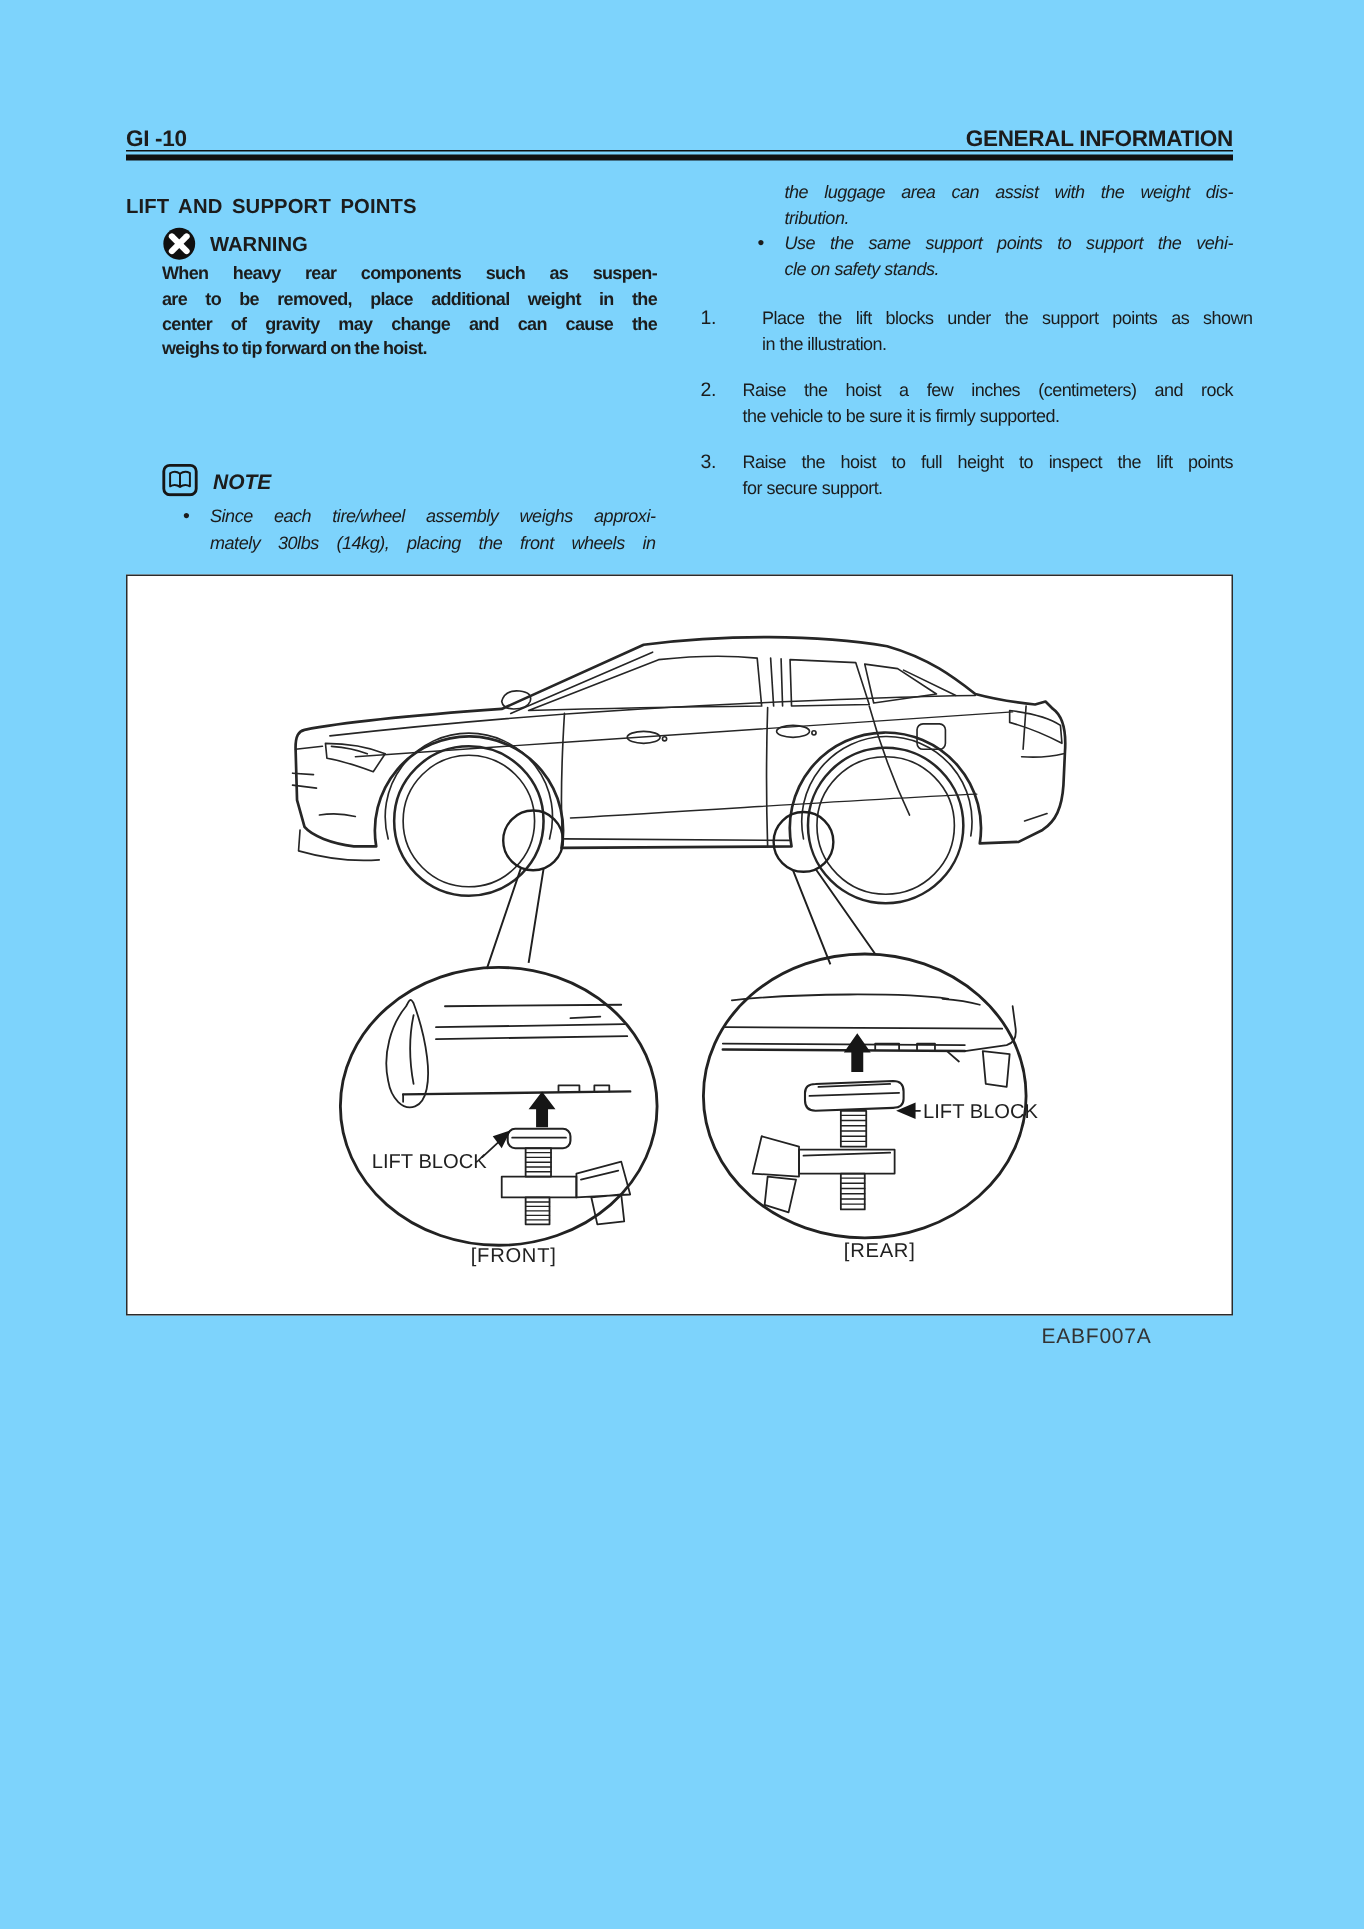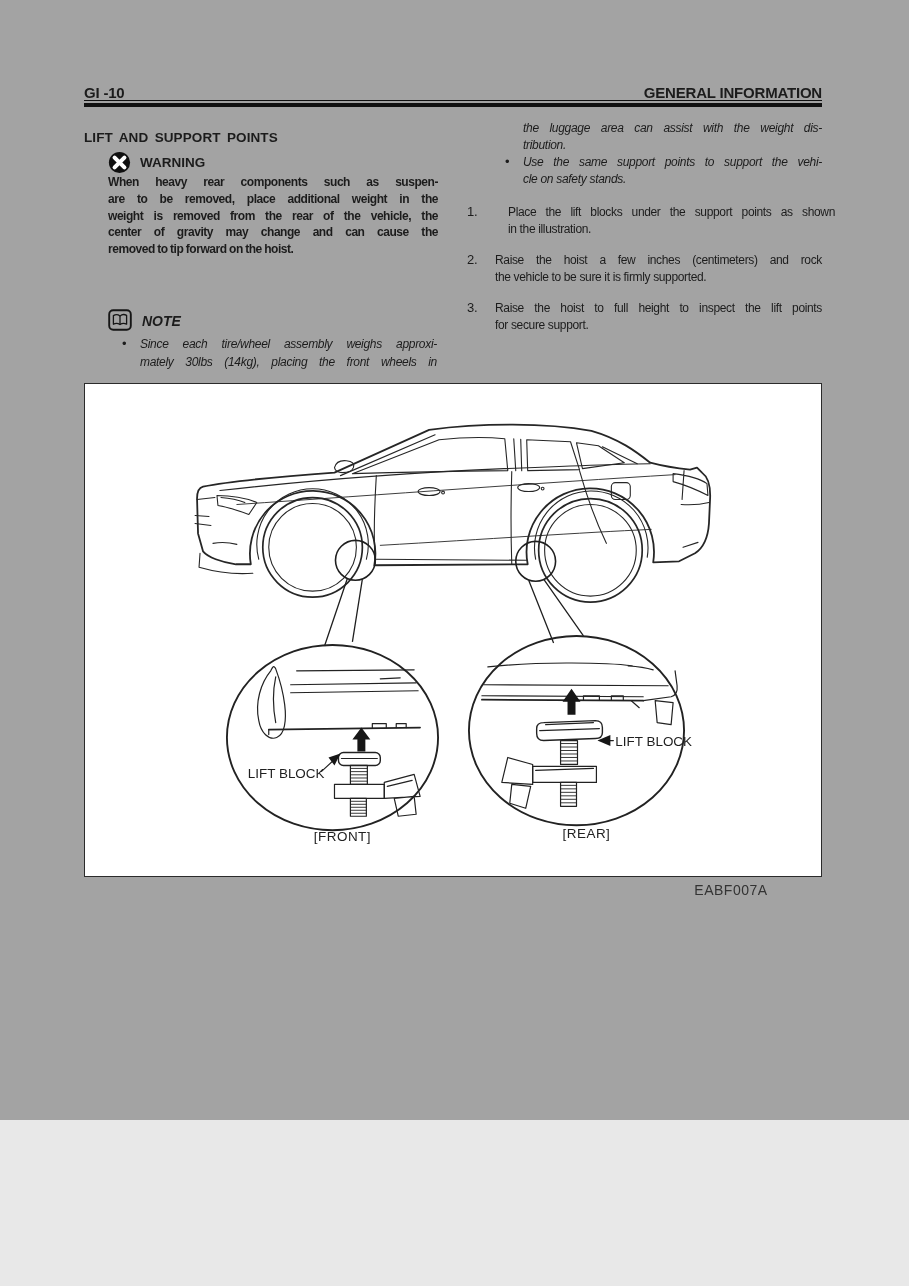--- a/index.html
+++ b/index.html
@@ -1,16 +1,16 @@
 <!DOCTYPE html>
 <html><head>
 <meta charset="utf-8">
 <style>
   html,body{margin:0;padding:0;background:#e8e8e8;}
-  #page{position:relative;width:909px;height:1120px;background:#a3a3a3;
+  #page{position:relative;width:909px;height:1286px;background:#7dd3fc;
         font-family:"Liberation Sans",sans-serif;color:#1c1c1c;overflow:hidden;}
   .abs{position:absolute;}
   
   .hdr{font-size:15px;font-weight:bold;letter-spacing:-0.2px;}
   .rule-thin{height:1.5px;background:#111;}
   .rule-thick{height:4px;background:#111;}
   
   .line{height:17px;line-height:17px;font-size:12px;letter-spacing:-0.35px;white-space:nowrap;}
   .jl{text-align:justify;text-align-last:justify;}
   .wline{font-weight:bold;letter-spacing:-0.45px;word-spacing:-0.5px;height:16.8px;line-height:16.8px;}
@@ -43,23 +43,22 @@
       <circle cx="11.5" cy="11.5" r="10.6" fill="#101010"></circle>
       <line x1="6.6" y1="6.6" x2="16.4" y2="16.4" stroke="#fff" stroke-width="4.1" stroke-linecap="round"></line>
       <line x1="16.4" y1="6.6" x2="6.6" y2="16.4" stroke="#fff" stroke-width="4.1" stroke-linecap="round"></line>
     </svg>
   </div>
   <div class="abs blk-label" style="left:140px;top:155px;">WARNING</div>
 
   <div class="abs" style="left:108px;top:174px;width:330px;">
     <div class="line wline jl">When heavy rear components such as suspen-</div>
     <div class="line wline jl">are to be removed, place additional weight in the</div>
-    <div class="line wline jl">weight is removed from the rear of the vehicle, the</div>
     <div class="line wline jl">center of gravity may change and can cause the</div>
-    <div class="line wline">removed to tip forward on the hoist.</div>
+    <div class="line wline">weighs to tip forward on the hoist.</div>
   </div>
 
   <div class="abs" style="left:108px;top:309px;width:24px;height:22px;">
     <svg viewBox="0 0 24 22" width="24" height="22">
       <rect x="1.2" y="1.2" width="21.6" height="19.6" rx="4" fill="none" stroke="#161616" stroke-width="1.9"></rect>
       <path d="M5.4,6.6 Q8.8,4.4 12,6.9 Q15.2,4.4 18.6,6.4 L18.6,15.2 Q15.2,13.2 12,15.6 Q8.8,13.2 5.4,15.2 Z" fill="none" stroke="#161616" stroke-width="1.3" stroke-linejoin="round"></path>
       <line x1="12" y1="6.9" x2="12" y2="15.6" stroke="#161616" stroke-width="1.3"></line>
     </svg>
   </div>
   <div class="abs note-label" style="left:142px;top:313px;">NOTE</div>

